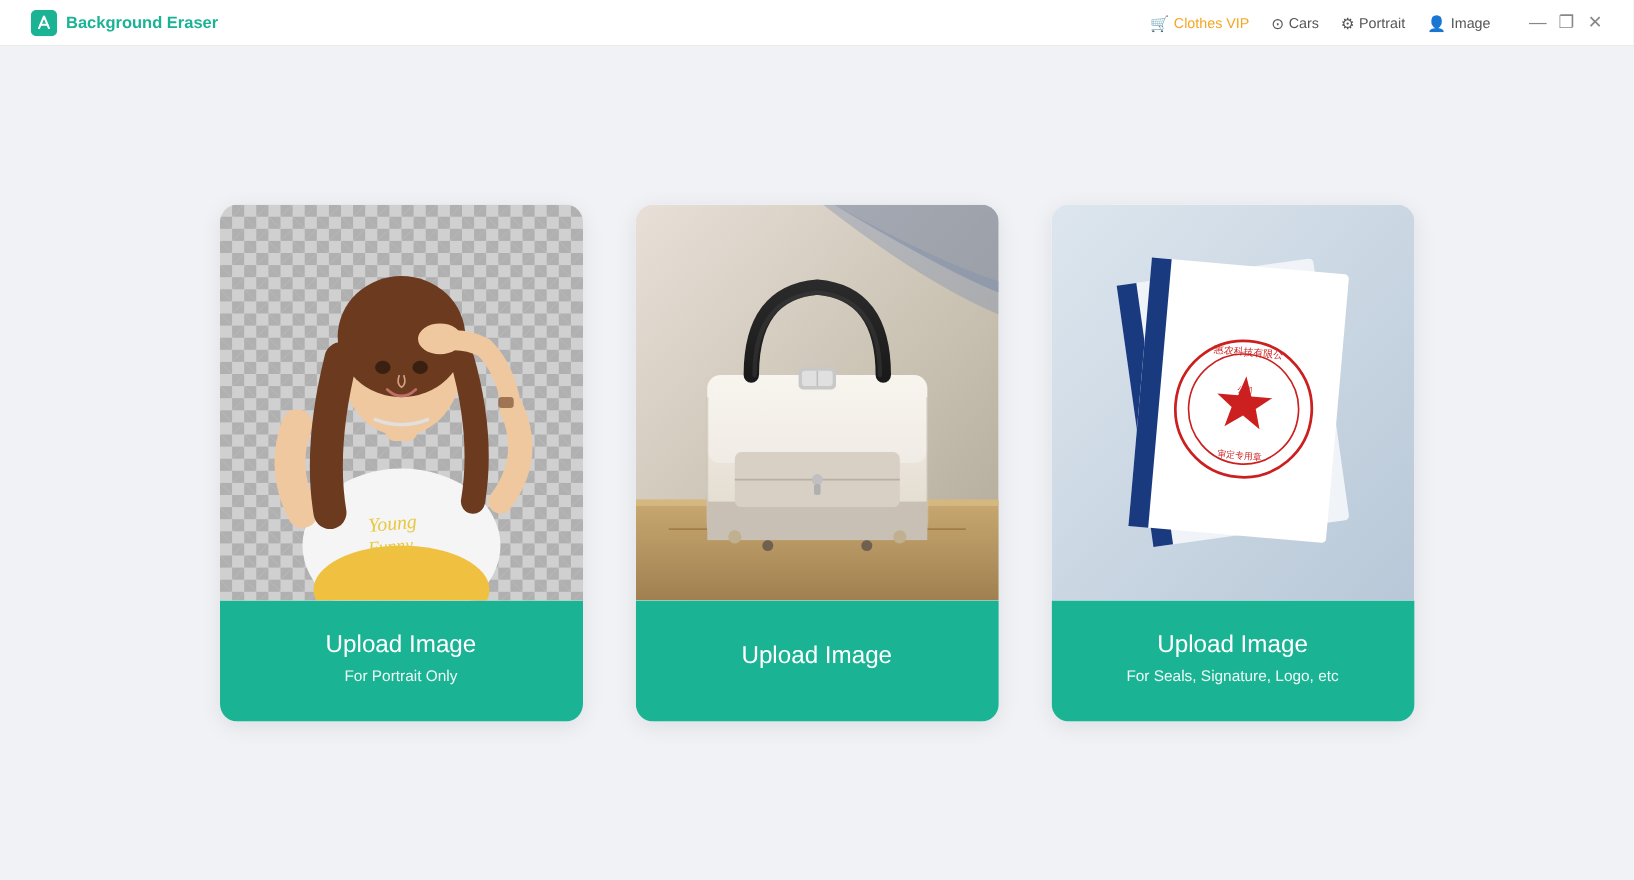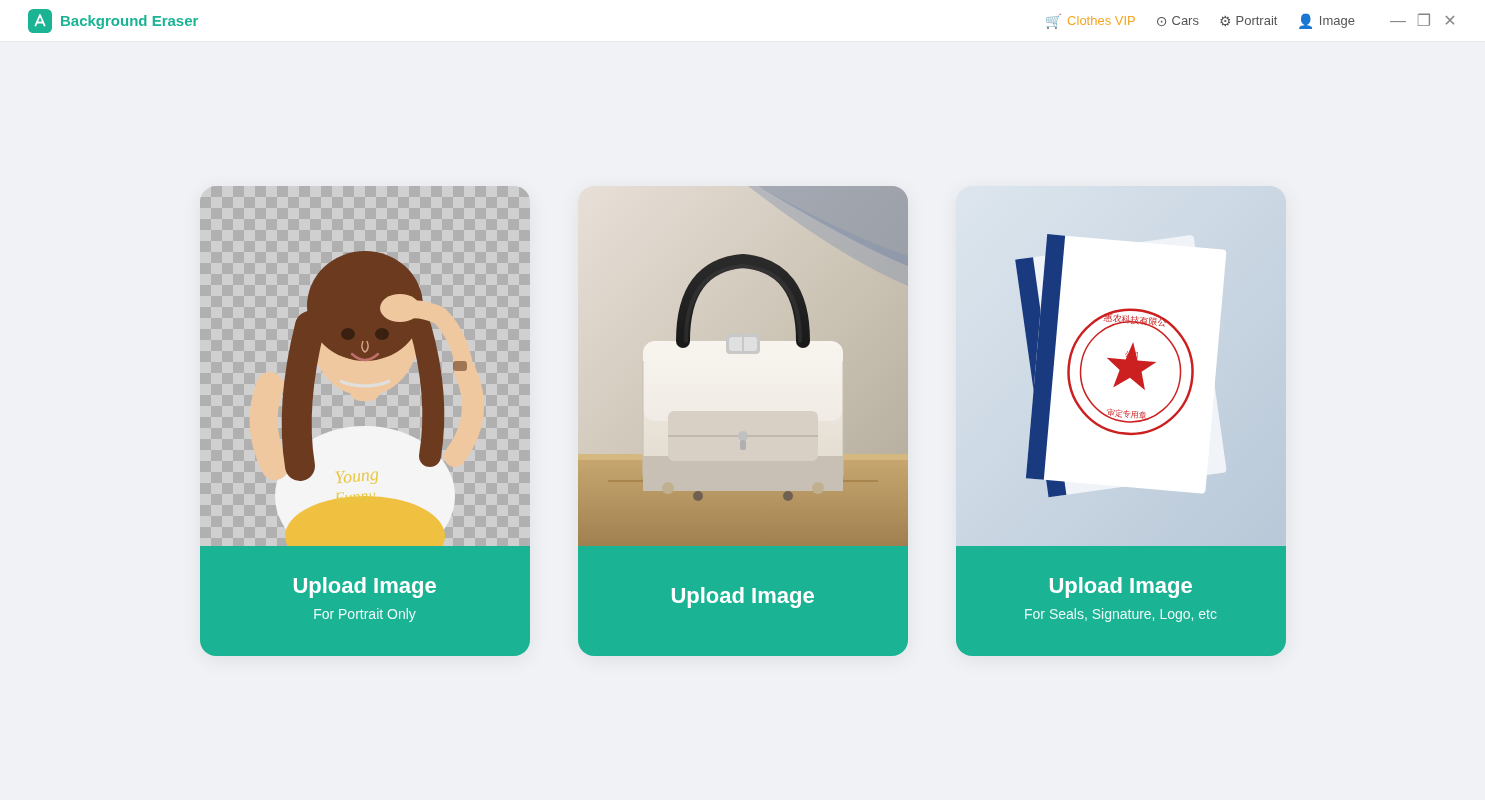--- a/index.html
+++ b/index.html
@@ -111,21 +111,21 @@
       padding: 18px 20px 22px;
       text-align: center;
       min-height: 110px;
       display: flex;
       flex-direction: column;
       align-items: center;
       justify-content: center;
     }
     .card-title {
       font-size: 22px;
-      font-weight: 700;
+      font-weight: 400;
       color: #ffffff;
       margin-bottom: 6px;
     }
     .card-subtitle {
       font-size: 14px;
       color: rgba(255,255,255,0.92);
       line-height: 1.4;
     }
 
     

